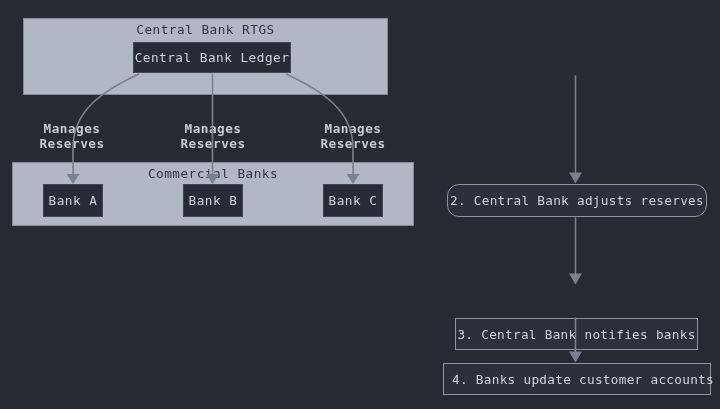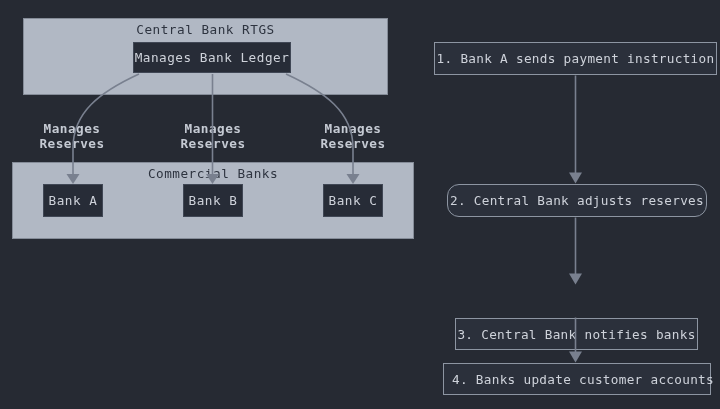--- a/index.html
+++ b/index.html
@@ -61,35 +61,34 @@
     z-index:5;
   }
 </style>
 </head>
 <body>
 
 <div id="canvas">
 
   <div class="panel" style="left:23px;top:18px;width:365px;height:77px;">
     <div class="panel-title">Central Bank RTGS</div>
-    <div class="node" style="left:109px;top:23px;width:158px;height:31px;">Manages Bank Ledger</div>
+    <div class="node" style="left:109px;top:23px;width:158px;height:31px;">Central Bank Ledger</div>
   </div>
 
   <div class="edge-label" style="left:10px;">Manages Reserves</div>
   <div class="edge-label" style="left:151px;">Manages Reserves</div>
   <div class="edge-label" style="left:291px;">Manages Reserves</div>
 
-  <div class="panel" style="left:12px;top:162px;width:402px;height:77px;">
+  <div class="panel" style="left:12px;top:162px;width:402px;height:64px;">
     <div class="panel-title">Commercial Banks</div>
     <div class="node" style="left:170px;top:21px;width:60px;height:33px;">Bank B</div>
     <div class="node" style="left:30px;top:21px;width:60px;height:33px;">Bank A</div>
     <div class="node" style="left:310px;top:21px;width:60px;height:33px;">Bank C</div>
   </div>
 
-  <div class="step" style="left:434px;top:42px;width:283px;height:33px;">1. Bank A sends payment instruction</div>
   <div class="step" style="left:447px;top:184px;width:260px;height:33px;border-radius:12px;">2. Central Bank adjusts reserves</div>
   <div class="step" style="left:455px;top:285px;width:243px;height:32px;margin-top:33px;">3. Central Bank notifies banks</div>
   <div class="step" style="left:443px;top:363px;width:268px;height:32px;padding-left:12px;">4. Banks update customer accounts</div>
 
   <svg id="edges" width="720" height="409" viewBox="0 0 720 409">
     <g style="stroke:var(--edge)" stroke-width="1.6" fill="none">
       <path d="M139,74 C100,92 73,112 73,148 L73,175"></path>
       <path d="M212.5,74 L212.5,175"></path>
       <path d="M286,74 C325,92 353,112 353,148 L353,175"></path>
       <path d="M575.5,75.5 L575.5,173"></path>

